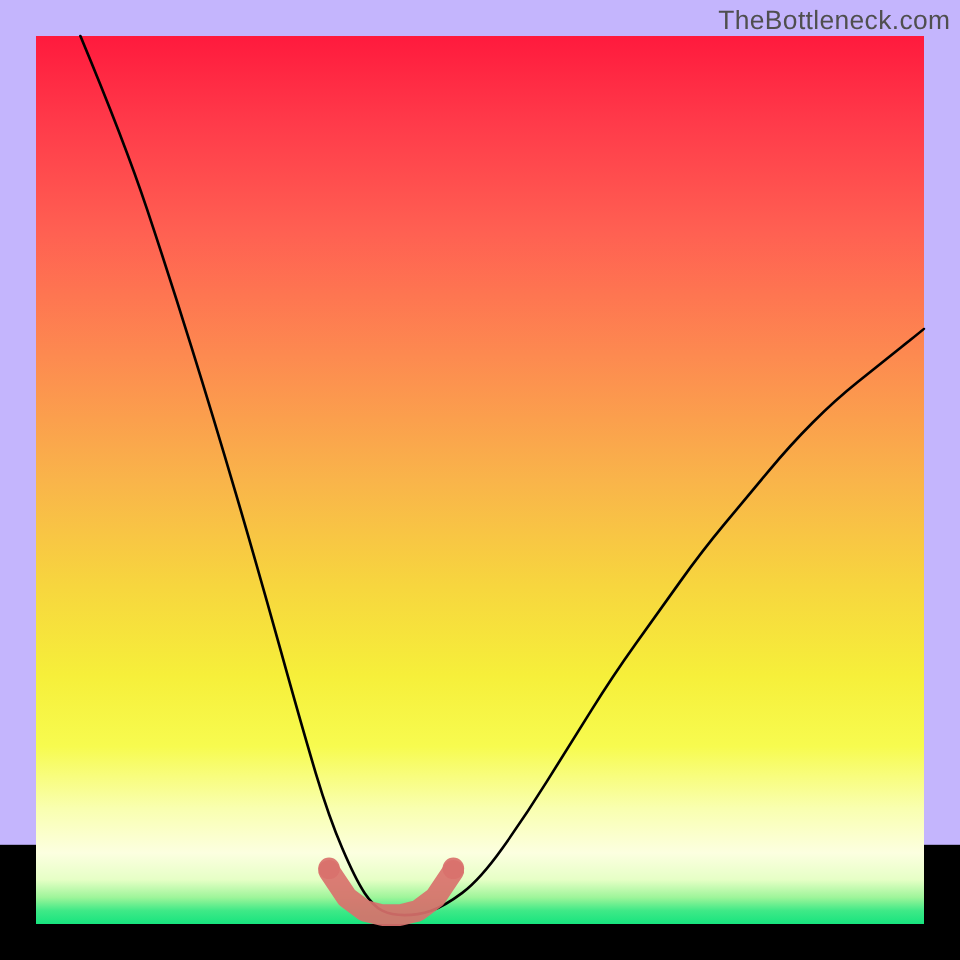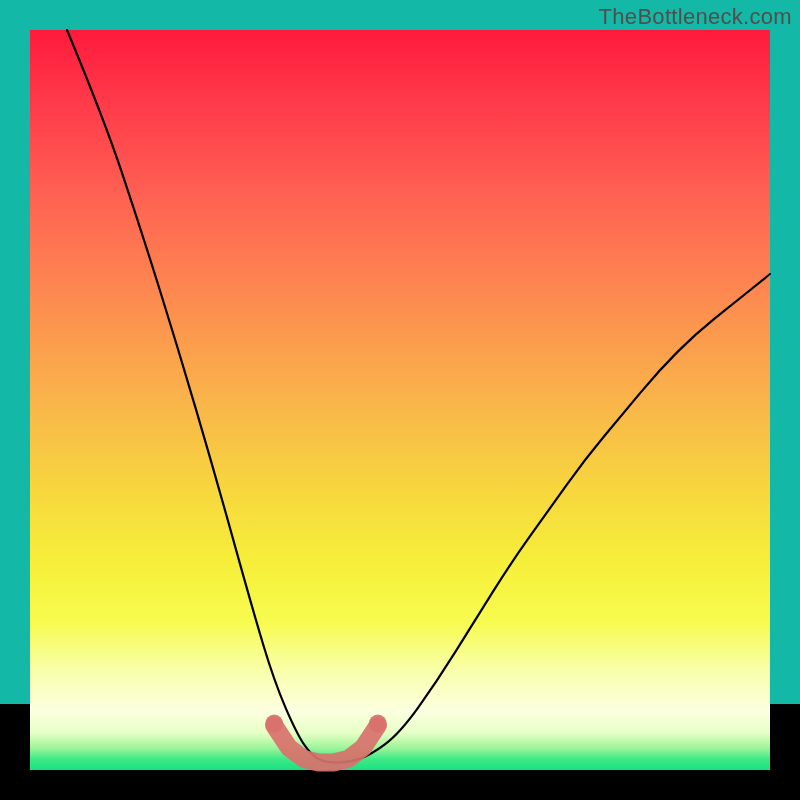--- a/index.html
+++ b/index.html
@@ -10,21 +10,21 @@
     background: #000;
     overflow: hidden;
     font-family: Arial, Helvetica, sans-serif;
   }
   .frame {
     position: absolute;
     left: 0;
     top: 0;
     width: 800px;
     height: 704px;
-    background: #14b8a6;
+    background: #c4b5fd;
   }
   .plot-area {
     position: absolute;
     left: 30px;
     top: 30px;
     width: 740px;
     height: 740px;
     
     background: linear-gradient(to bottom,
       #ff1a3d 0%,

